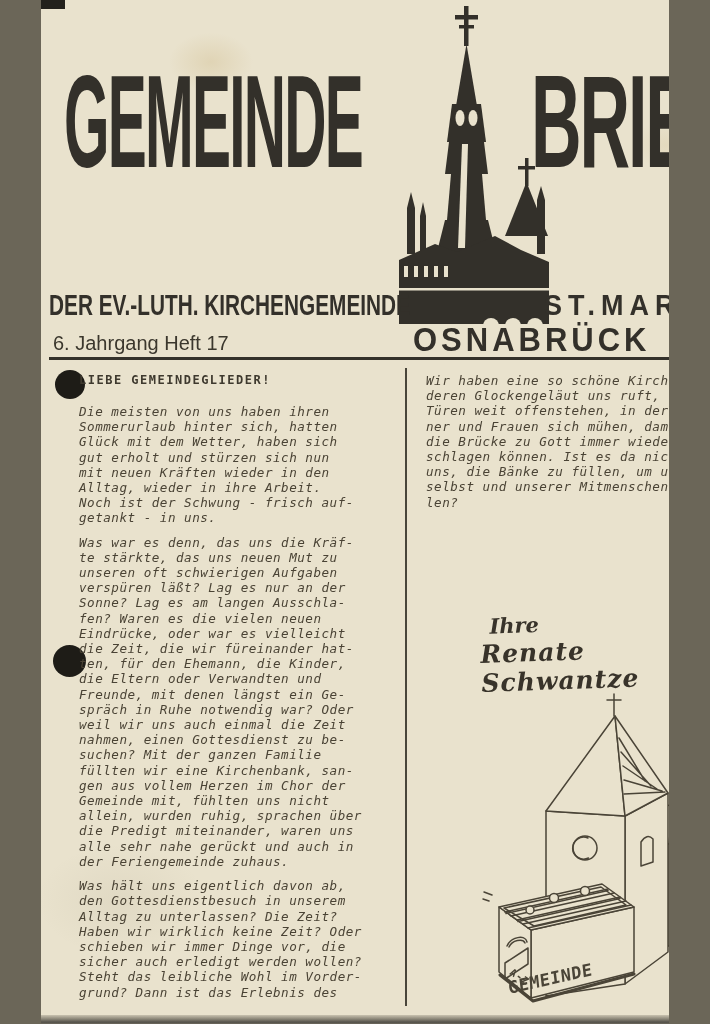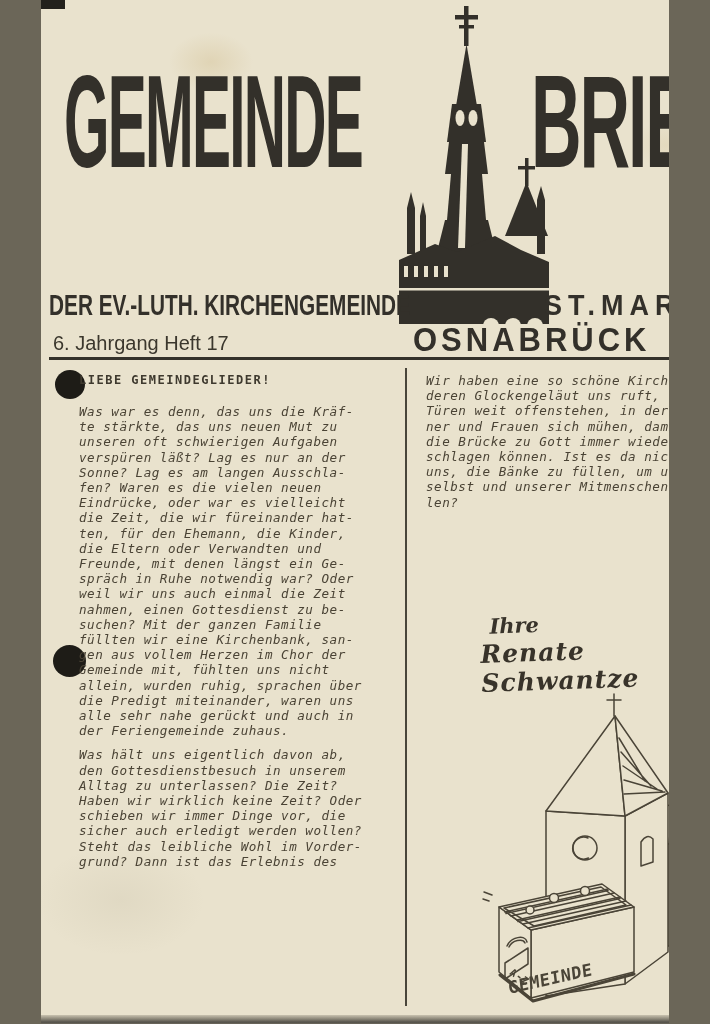--- a/index.html
+++ b/index.html
@@ -127,20 +127,28 @@
     <div id="city">OSNABRÜCK</div>
     <div id="issue-date">9.82</div>
     <div id="rule"></div>
   </header>
 
   <div id="col-divider"></div>
 
   <h2 id="article-heading">LIEBE GEMEINDEGLIEDER!</h2>
 
   <main id="col-left" class="col">
+    <p class="para">Die meisten von uns haben ihren
+Sommerurlaub hinter sich, hatten
+Glück mit dem Wetter, haben sich
+gut erholt und stürzen sich nun
+mit neuen Kräften wieder in den
+Alltag, wieder in ihre Arbeit.
+Noch ist der Schwung - frisch auf-
+getankt - in uns.</p>
     <p class="para">Was war es denn, das uns die Kräf-
 te stärkte, das uns neuen Mut zu
 unseren oft schwierigen Aufgaben
 verspüren läßt? Lag es nur an der
 Sonne? Lag es am langen Ausschla-
 fen? Waren es die vielen neuen
 Eindrücke, oder war es vielleicht
 die Zeit, die wir füreinander hat-
 ten, für den Ehemann, die Kinder,
 die Eltern oder Verwandten und

